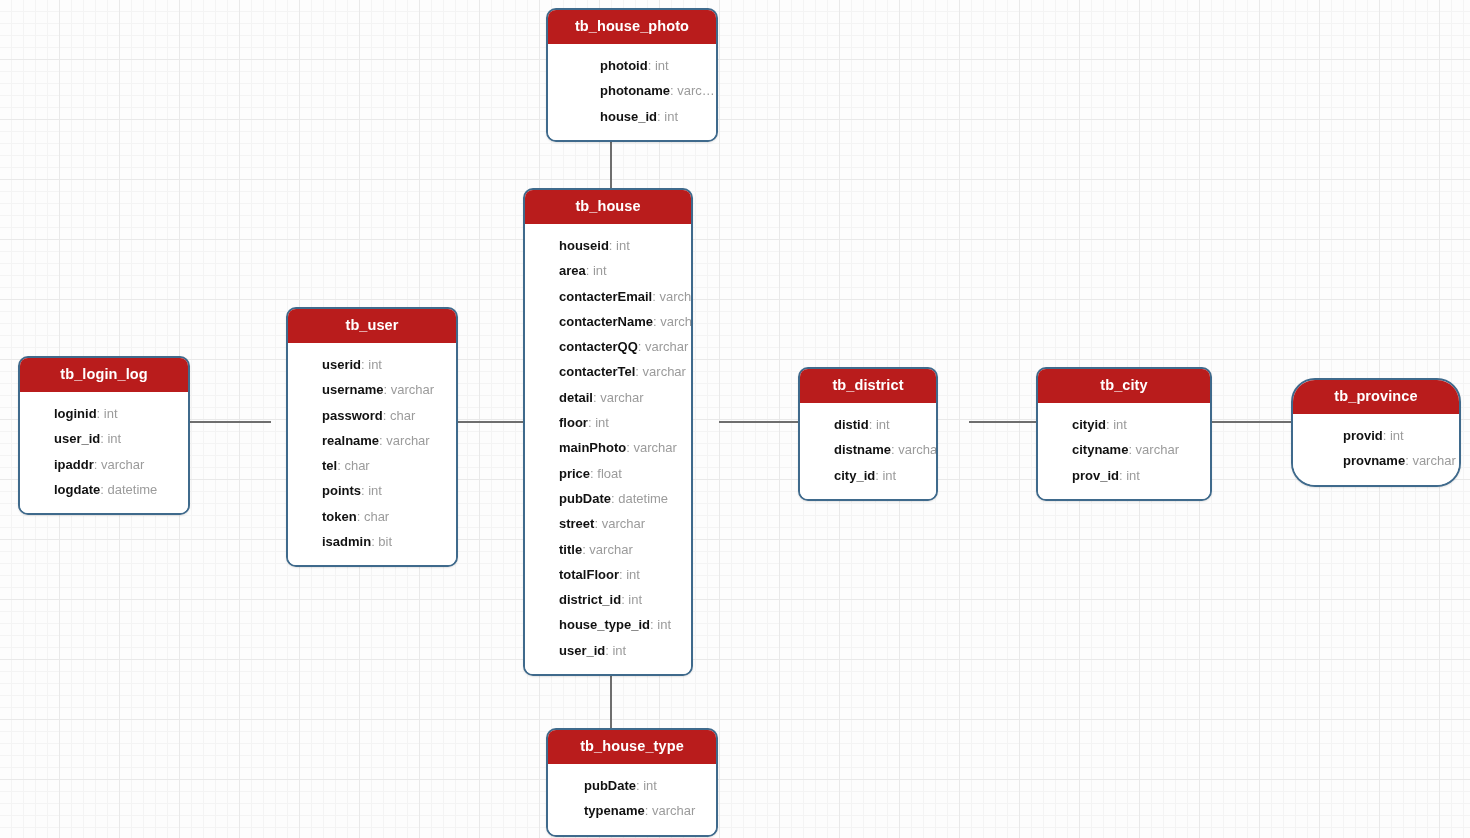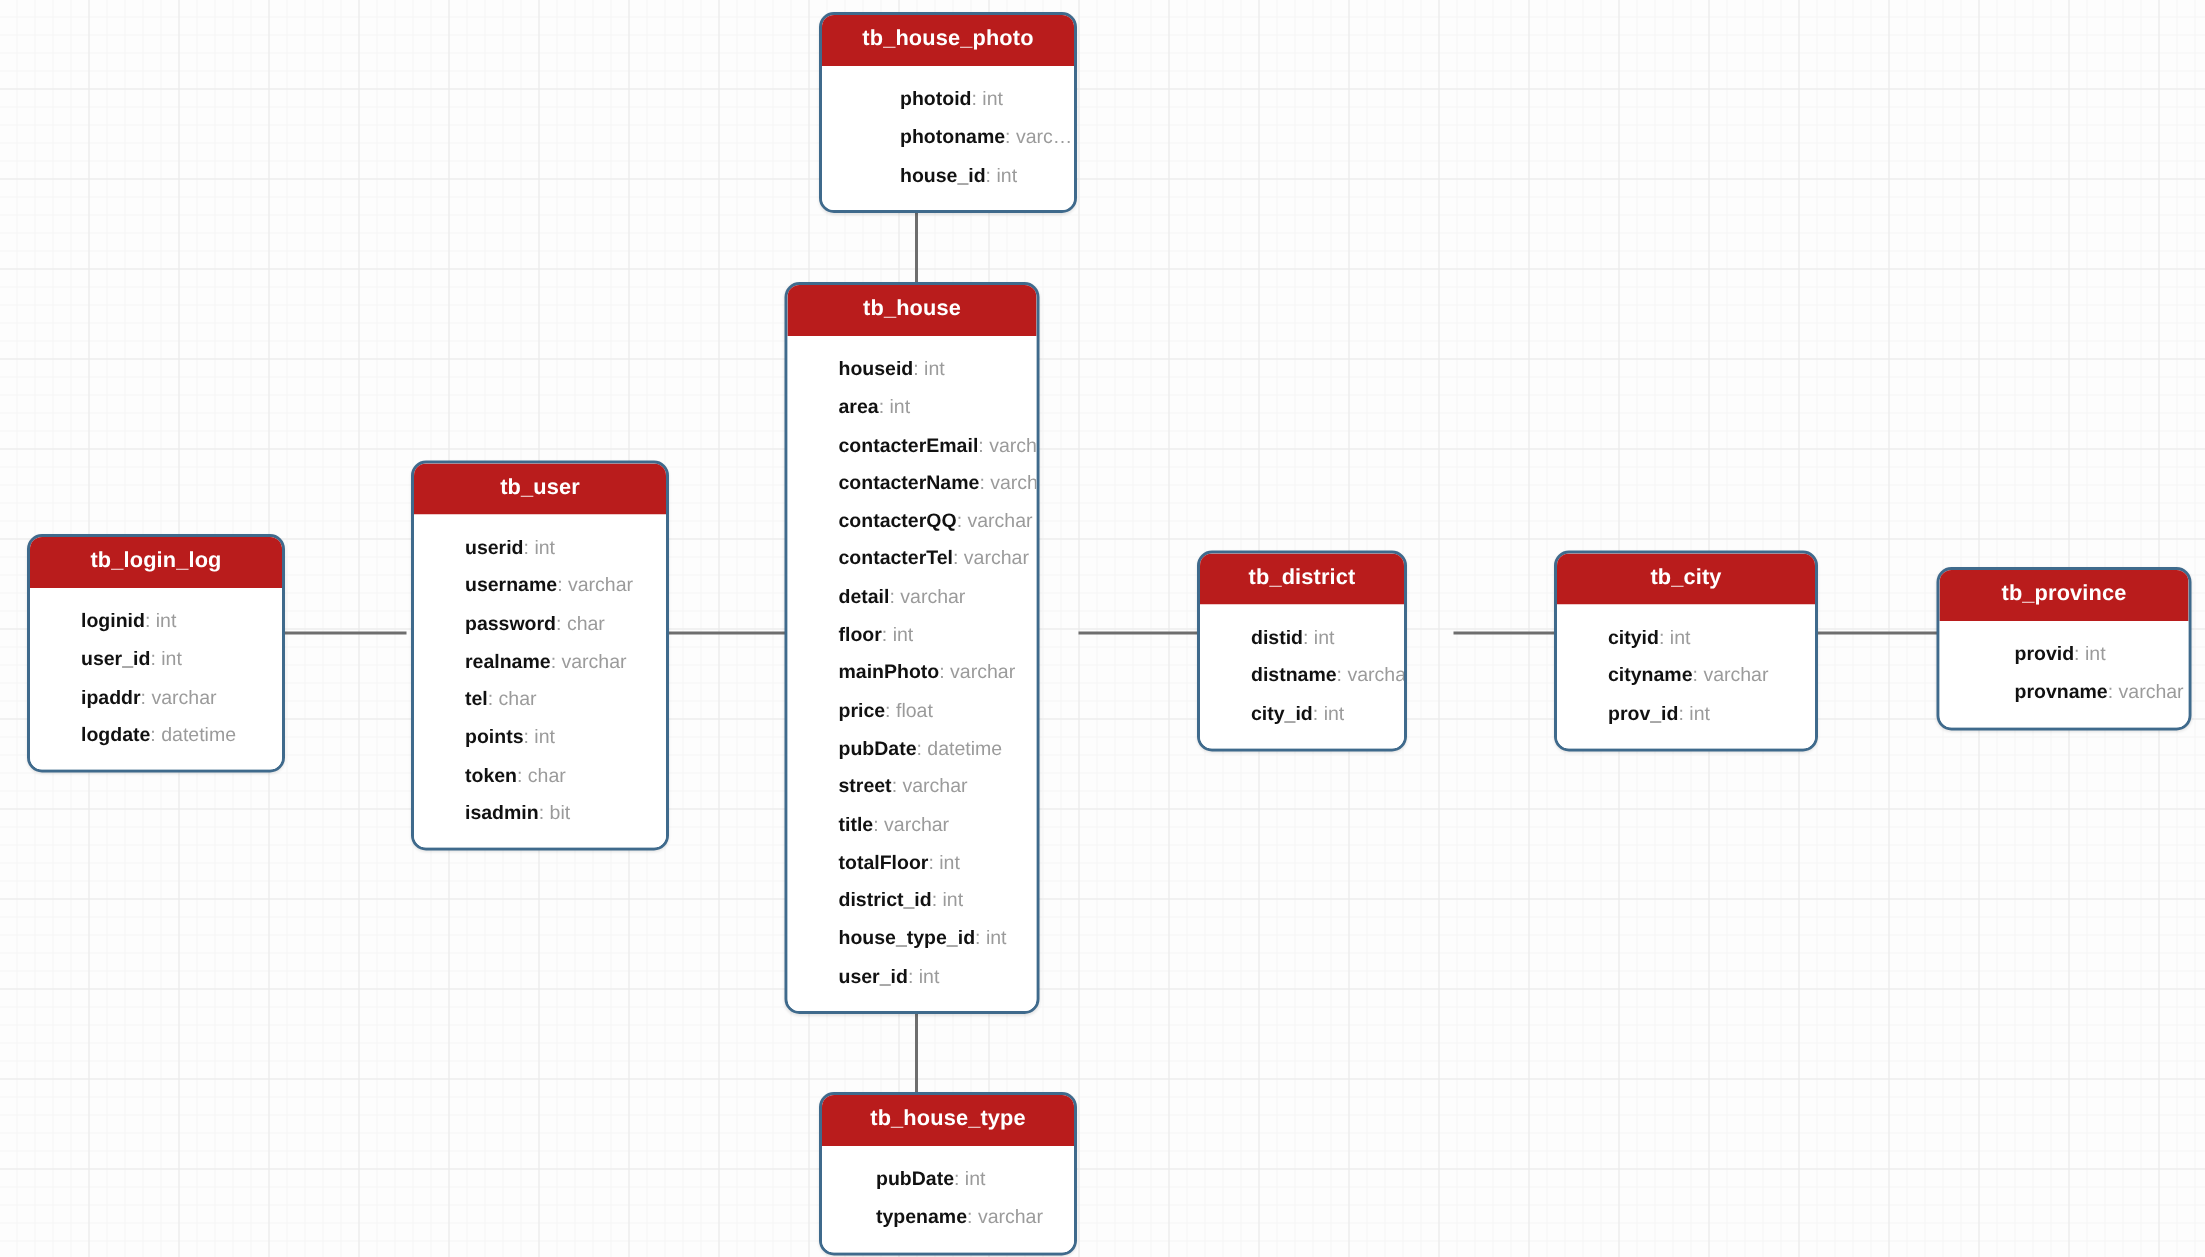--- a/index.html
+++ b/index.html
@@ -74,25 +74,25 @@
     font-weight: bold;
     color: #111111;
   }
   .field .ftype {
     color: #9b9b9b;
     font-weight: normal;
   }
   
   #ent-tb_house_photo { left: 546px; top: 8px;   width: 172px; }
   #ent-tb_house       { left: 523px; top: 188px; width: 170px; }
-  #ent-tb_user        { left: 274px; top: 307px; width: 172px; }
+  #ent-tb_user        { left: 286px; top: 307px; width: 172px; }
   #ent-tb_login_log   { left: 18px;  top: 356px; width: 172px; }
   #ent-tb_district    { left: 798px; top: 367px; width: 140px; }
   #ent-tb_city        { left: 1036px;top: 367px; width: 176px; }
-  #ent-tb_province    { left: 1291px;top: 378px; width: 170px; }
+  #ent-tb_province    { left: 1291px;top: 378px; width: 170px; border-radius: 24px; }
   #ent-tb_house_type  { left: 546px; top: 728px; width: 172px; }
 
   #ent-tb_house .field { padding-left: 34px; }
   #ent-tb_house_photo .field { padding-left: 52px; }
   #ent-tb_house_type .field  { padding-left: 36px; }
   #ent-tb_user .field        { padding-left: 34px; }
   #ent-tb_login_log .field   { padding-left: 34px; }
   #ent-tb_district .field    { padding-left: 34px; }
   #ent-tb_city .field        { padding-left: 34px; }
   #ent-tb_province .field    { padding-left: 34px; margin-left: 16px; }

